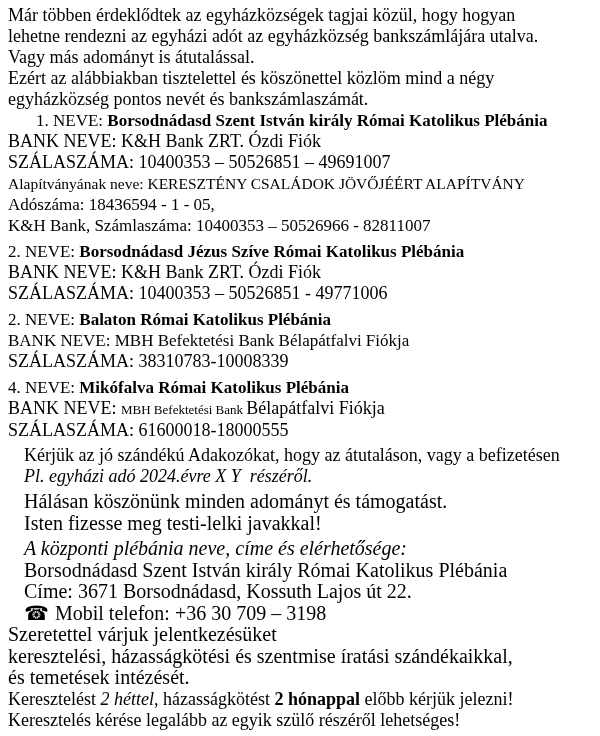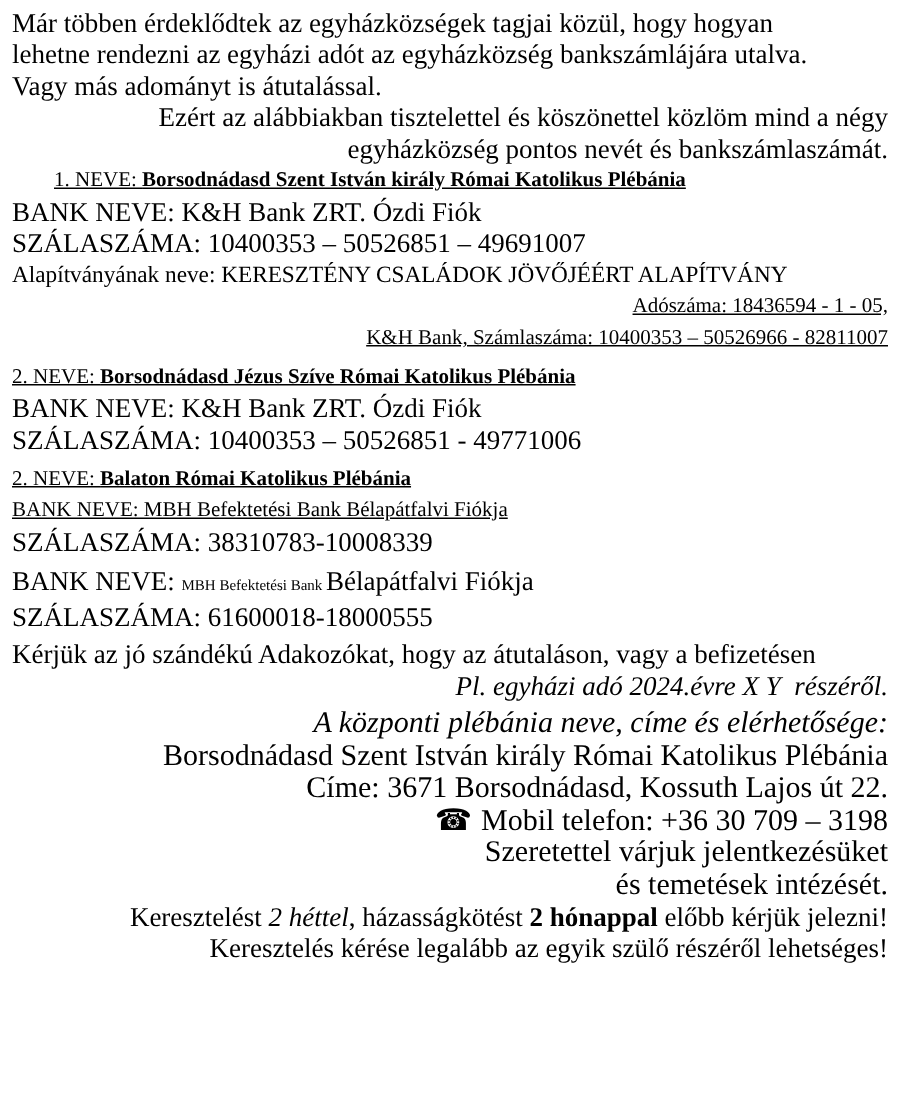--- a/index.html
+++ b/index.html
@@ -8,30 +8,30 @@
     color: #000000;
     font-family: "Liberation Serif", "DejaVu Serif", serif;
     overflow: hidden;
   }
   .doc { padding: 5px 8px 0 8px; }
   .line {
     white-space: pre;
     font-size: 18px;
     line-height: 21px;
   }
-  .center { text-align: right; }
+  .center { text-align: left; }
   .b  { font-weight: bold; }
   .i  { font-style: italic; }
   .bi { font-weight: normal; font-style: italic; }
-  .sz17  { font-size: 14px; text-decoration: underline; }
+  .sz17  { font-size: 17px; }
   .sz155 { font-size: 15.5px; }
-  .sz15  { font-size: 10px; }
+  .sz15  { font-size: 13px; }
   .sz20  { font-size: 20px; line-height: 21.5px; }
   .indent1 { padding-left: 28px; }
-  .gap4 { margin-top: 4px; }
+  .gap4 { margin-top: 4px; margin-left: 16px; }
   .gap5 { margin-top: 5px; }
   .phone-icon { margin-right: 6px; }
 </style>
 </head>
 <body>
 
 <div class="doc">
 
   <div>
     <div class="line">Már többen érdeklődtek az egyházközségek tagjai közül, hogy hogyan</div>
@@ -56,39 +56,45 @@
     <div class="line">SZÁLASZÁMA: 10400353 – 50526851 - 49771006</div>
   </div>
 
   <div class="gap5">
     <div class="line sz17"><span>2. NEVE: </span><span class="b">Balaton Római Katolikus Plébánia</span></div>
     <div class="line sz17">BANK NEVE: MBH Befektetési Bank Bélapátfalvi Fiókja</div>
     <div class="line">SZÁLASZÁMA: 38310783-10008339</div>
   </div>
 
   <div class="gap5">
+    <div class="line sz17"><span>4. NEVE: </span><span class="b">Mikófalva Római Katolikus Plébánia</span></div>
     <div class="line"><span>BANK NEVE: </span><span class="sz15">MBH Befektetési Bank </span><span>Bélapátfalvi Fiókja</span></div>
     <div class="line">SZÁLASZÁMA: 61600018-18000555</div>
   </div>
 
   <div class="gap4">
     <div class="line">Kérjük az jó szándékú Adakozókat, hogy az átutaláson, vagy a befizetésen</div>
     <div class="line center i">Pl. egyházi adó 2024.évre X Y  részéről.</div>
   </div>
 
+  <div class="gap4">
+    <div class="line sz20 center">Hálásan köszönünk minden adományt és támogatást.</div>
+    <div class="line sz20 center">Isten fizesse meg testi-lelki javakkal!</div>
+  </div>
 
   <div class="gap4">
     <div class="line sz20 center bi">A központi plébánia neve, címe és elérhetősége:</div>
     <div class="line sz20 center">Borsodnádasd Szent István király Római Katolikus Plébánia</div>
     <div class="line sz20 center">Címe: 3671 Borsodnádasd, Kossuth Lajos út 22.</div>
     <div class="line sz20 center"><span class="phone-icon">☎</span><span>Mobil telefon: +36 30 709 – 3198</span></div>
   </div>
 
   <div>
     <div class="line sz20 center">Szeretettel várjuk jelentkezésüket</div>
+    <div class="line sz20 center">keresztelési, házasságkötési és szentmise íratási szándékaikkal,</div>
     <div class="line sz20 center">és temetések intézését.</div>
   </div>
 
   <div>
     <div class="line center"><span>Keresztelést </span><span class="bi">2 héttel</span><span>, házasságkötést </span><span class="b">2 hónappal</span><span> előbb kérjük jelezni!</span></div>
     <div class="line center">Keresztelés kérése legalább az egyik szülő részéről lehetséges!</div>
   </div>
 
 </div>
 

